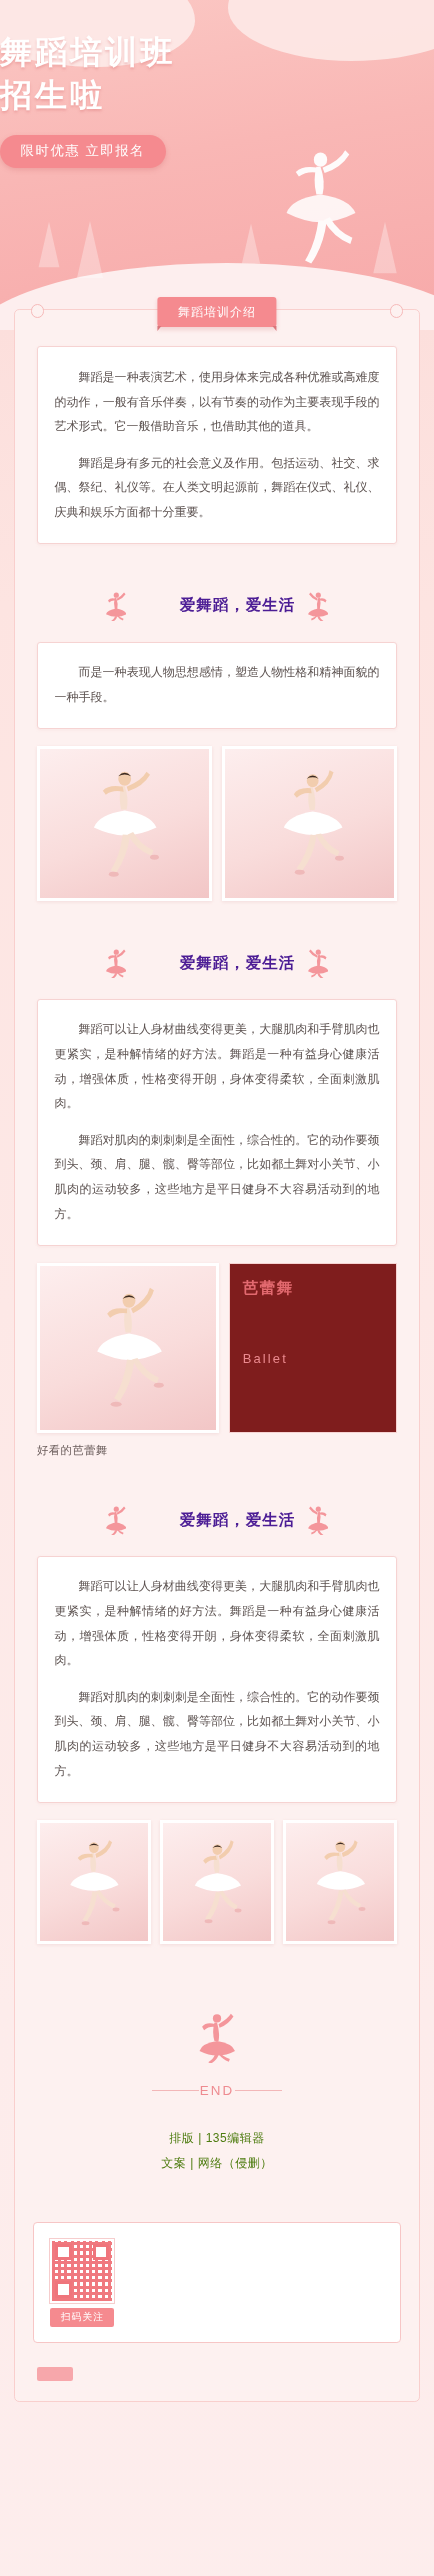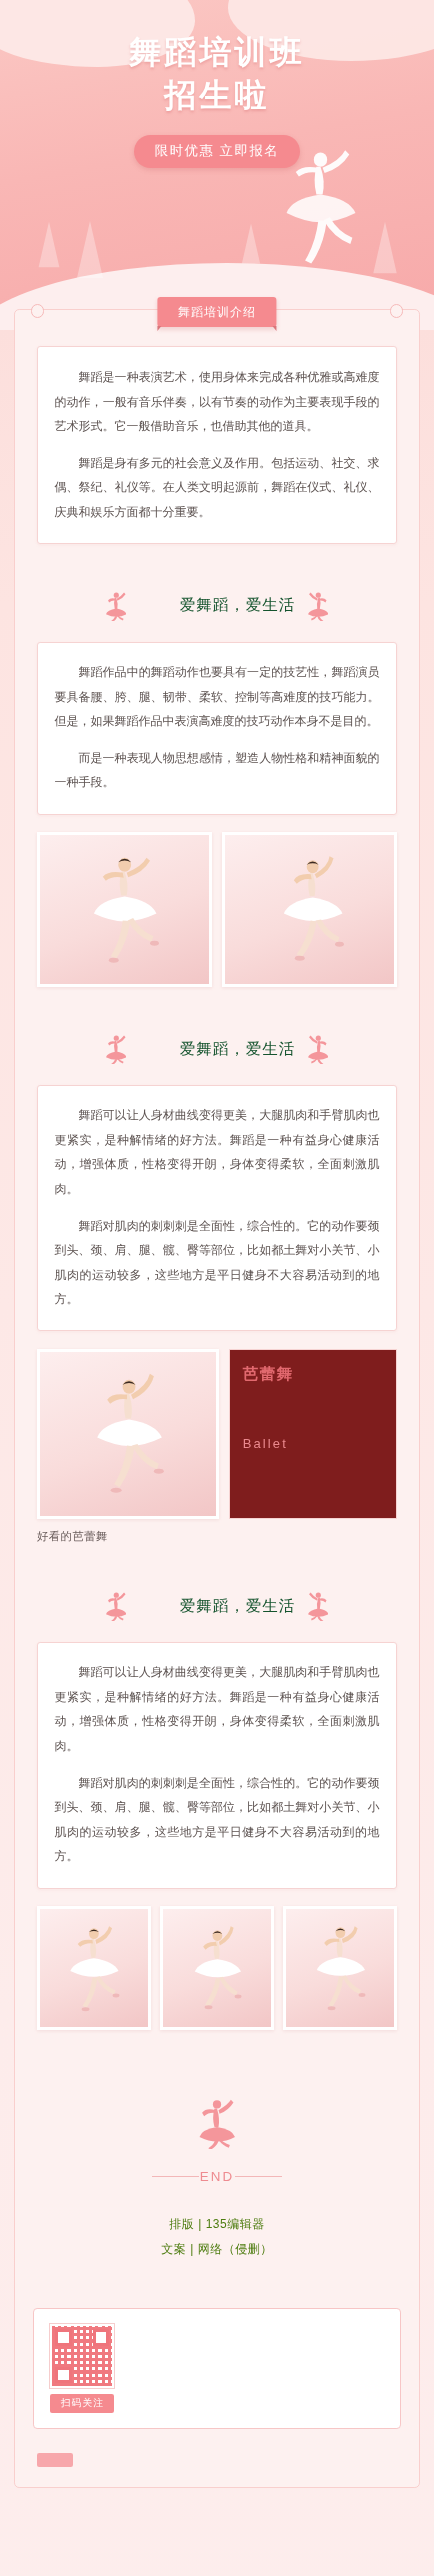--- a/index.html
+++ b/index.html
@@ -42,21 +42,21 @@
   .header .cloud-bottom {
     position: absolute;
     bottom: -46px; left: -31px;
     width: 515px; height: 113px;
     background: #fdeeee;
     border-radius: 50% 50% 0 0 / 70% 70% 0 0;
   }
   .title-wrap {
     position: relative;
     padding-top: 31px;
-    text-align: center;
+    text-align: left;
     z-index: 5;
   }
   .main-title {
     font-size: 32px;
     font-weight: bold;
     color: #ffffff;
     letter-spacing: 3.1px;
     line-height: 1.35;
     text-shadow: 0 1.5px 2.6px rgba(216,106,110,.35);
   }
@@ -140,23 +140,23 @@
   
   .sec-head {
     display: flex;
     align-items: center;
     justify-content: center;
     gap: 12.4px;
     margin: 47px 0 20.6px;
   }
   .sec-head .txt {
     font-size: 15.5px;
-    color: #14532d;
+    color: #4c1d95;
     letter-spacing: 1px;
-    font-weight: normal;
+    font-weight: bold;
     margin-left: 41px;
   }
   .mini-dancer { width: 20.6px; height: 30px; }
 
   
   .card {
     background: #fff;
     border: 0.5px solid #f6d3d2;
     border-radius: 3.1px;
     padding: 17.5px 16.5px 18.5px;
@@ -359,21 +359,20 @@
             <path d="M21 15 q10 -6 14 -12 l3 3 q-6 9 -16 13z"></path>
             <path d="M19 15 q-10 -3 -15 3 l2 4 q6 -5 14 -3z"></path>
             <path d="M20 34 q-18 3 -20 11 q10 5 20 5 q11 0 20 -5 q-3 -8 -20 -11z"></path>
             <path d="M18 49 q-2 5 -8 9 l3 2 q8 -5 9 -11z"></path>
             <path d="M22 49 q4 6 11 8 l1 -3 q-8 -3 -11 -8z"></path>
           </g>
         </svg>
       </div>
 
       <div class="card">
-        <p>舞蹈作品中的舞蹈动作也要具有一定的技艺性，舞蹈演员要具备腰、胯、腿、韧带、柔软、控制等高难度的技巧能力。但是，如果舞蹈作品中表演高难度的技巧动作本身不是目的。</p>
         <p>而是一种表现人物思想感情，塑造人物性格和精神面貌的一种手段。</p>
       </div>
 
       <div class="photo-row">
         <div class="photo">
           <div class="photo-bg"></div>
           <svg viewBox="0 0 200 300" style="position:absolute;inset:0;width:100%;height:100%">
             <g>
               <ellipse cx="100" cy="60" rx="13" ry="14" fill="#f2cdae"></ellipse>
               <path d="M87 55 q13 -14 26 0 q-13 -7 -26 0z" fill="#3c2a22"></path>

